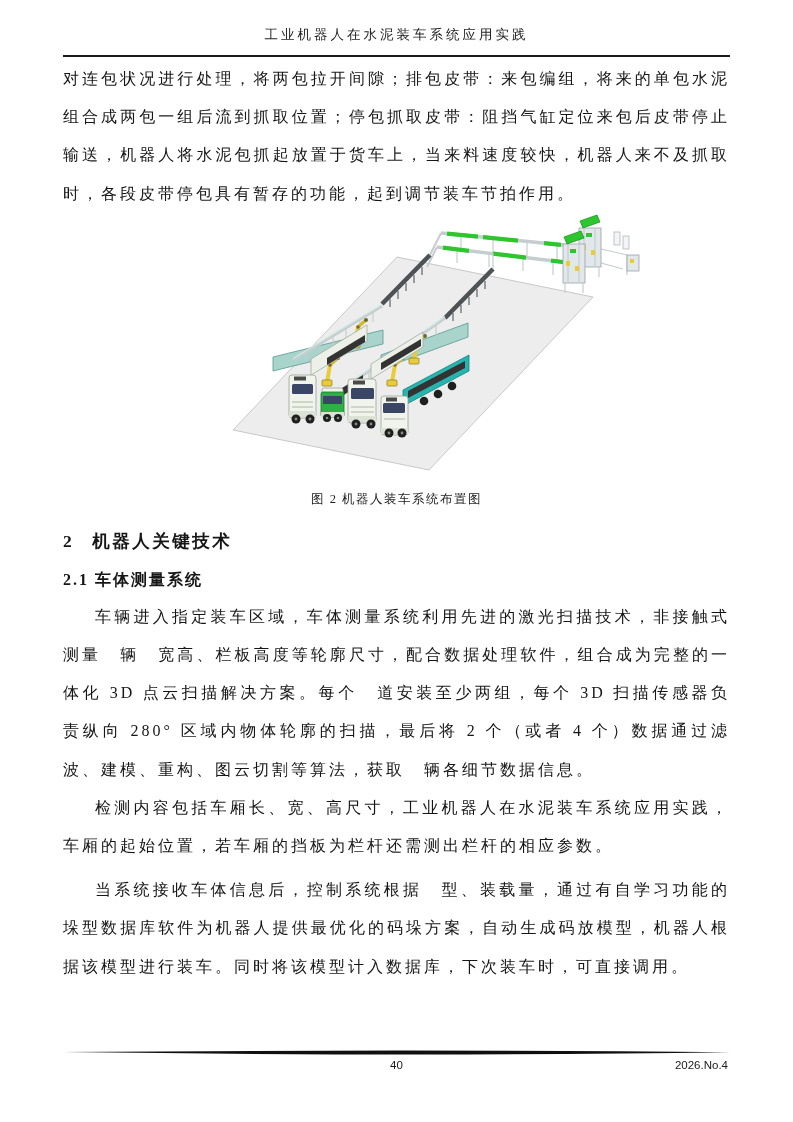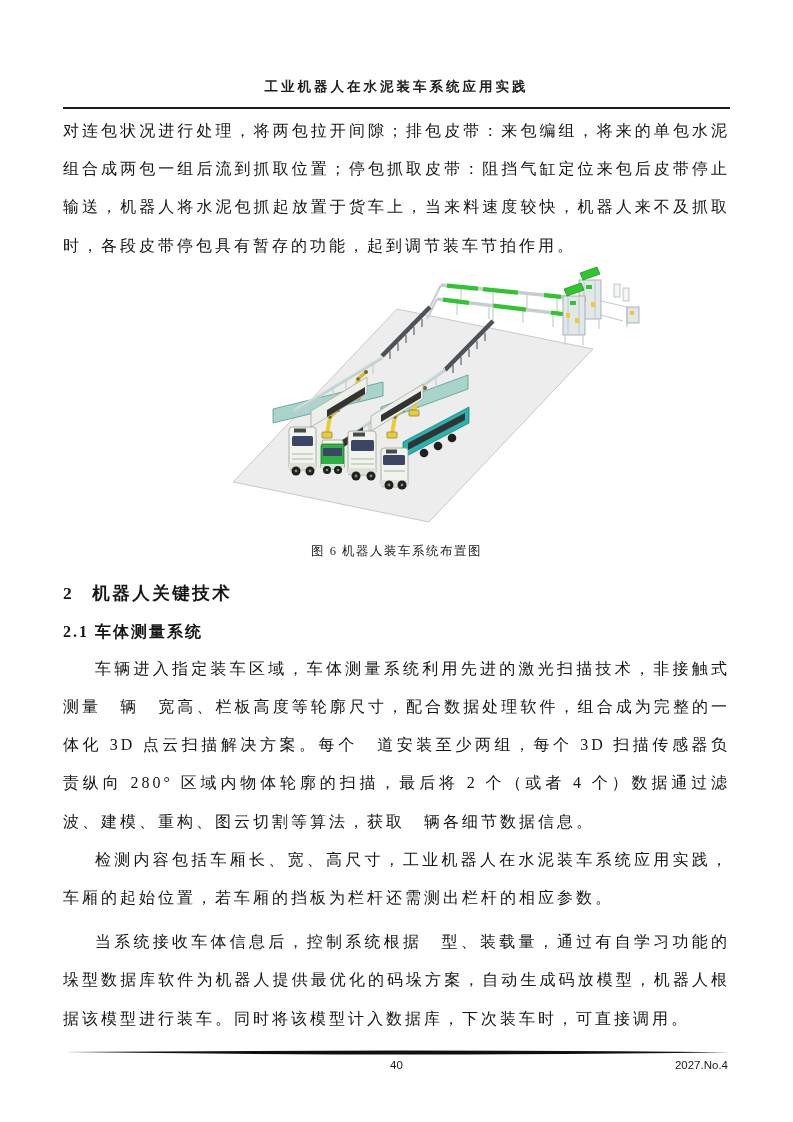--- a/index.html
+++ b/index.html
@@ -6,21 +6,21 @@
   .page{
     position:relative;
     width:793px;height:1122px;
     margin:0 auto;
     background:#ffffff;
     font-family:"Liberation Serif","DejaVu Serif",serif;
     color:#161616;
     overflow:hidden;
   }
   .content{margin:0 63px;}
-  .doc-header{padding-top:76px;font-weight:bold;}
+  .doc-header{padding-top:24px;}
   .doc-title{
     text-align:center;
     font-size:13.5px;
     line-height:22px;
     letter-spacing:3px;
     color:#1e1e1e;
   }
   .header-rule{border-bottom:2px solid #1b1b1b;margin-top:9px;}
   p.body-text{
     margin:0;
@@ -235,34 +235,34 @@
             <rect class="bumper" x="150" y="223" width="27" height="6"></rect>
             <circle class="tire" cx="158" cy="228" r="4.5"></circle>
               <circle class="tire" cx="171" cy="228" r="4.5"></circle>
             <circle class="hub" cx="158" cy="228" r="1.4"></circle>
               <circle class="hub" cx="171" cy="228" r="1.4"></circle>
           </g>
         </g>
       </svg>
     </div>
 
-    <div class="figure-caption">图 6 机器人装车系统布置图</div>
+    <div class="figure-caption">图 2 机器人装车系统布置图</div>
 
     <h2 class="sec"><span class="sec-num">2</span><span>机器人关键技术</span></h2>
 
     <h3 class="subsec">2.1 车体测量系统</h3>
     <p class="body-text indent">车辆进入指定装车区域，车体测量系统利用先进的激光扫描技术，非接触式测量　辆　宽高、栏板高度等轮廓尺寸，配合数据处理软件，组合成为完整的一体化 3D 点云扫描解决方案。每个　道安装至少两组，每个 3D 扫描传感器负责纵向 280° 区域内物体轮廓的扫描，最后将 2 个（或者 4 个）数据通过滤波、建模、重构、图云切割等算法，获取　辆各细节数据信息。</p>
     <p class="body-text indent follow">检测内容包括车厢长、宽、高尺寸，工业机器人在水泥装车系统应用实践，车厢的起始位置，若车厢的挡板为栏杆还需测出栏杆的相应参数。</p>
 
     <p class="body-text indent">当系统接收车体信息后，控制系统根据　型、装载量，通过有自学习功能的垛型数据库软件为机器人提供最优化的码垛方案，自动生成码放模型，机器人根据该模型进行装车。同时将该模型计入数据库，下次装车时，可直接调用。</p>
 
   </div>
 
   <div class="doc-footer">
     <svg class="footer-lens" width="667" height="8" viewBox="0 0 667 8" aria-hidden="true">
       <path d="M0,3.1 Q360,0 667,3.3 Q360,7.8 0,3.1 Z" fill="#101010"></path>
     </svg>
     <div class="footer-row">
       <div class="page-num">40</div>
-      <div class="issue">2027.No.4</div>
+      <div class="issue">2026.No.4</div>
     </div>
   </div>
 </div>
 
 </body></html>

